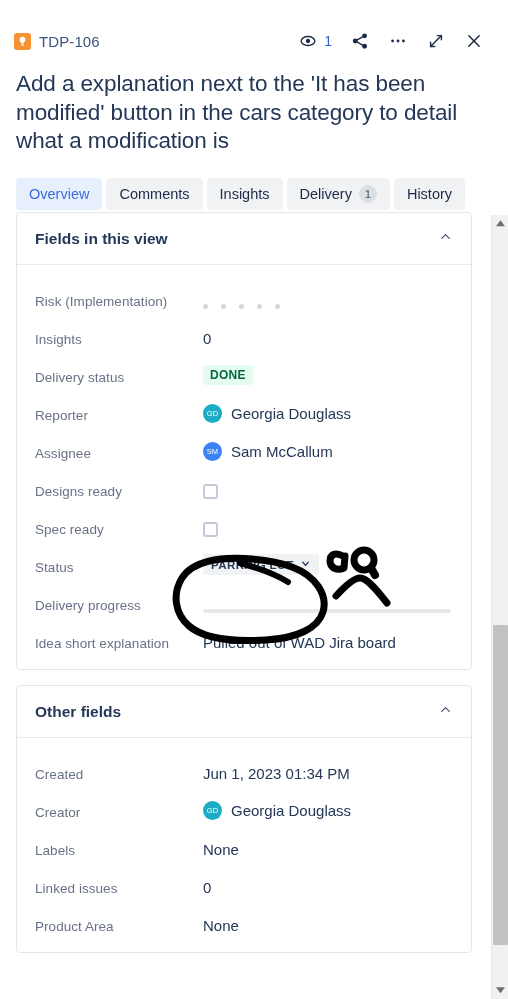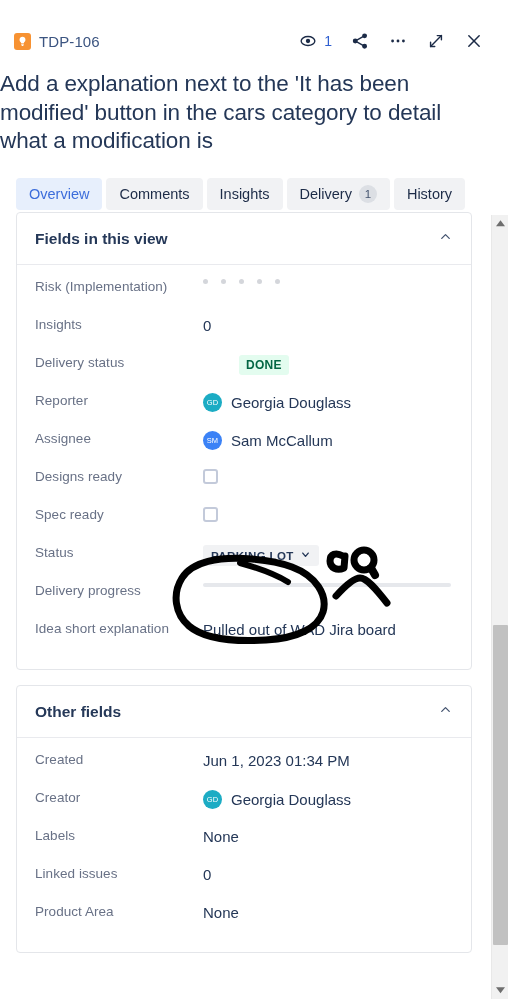--- a/index.html
+++ b/index.html
@@ -44,21 +44,21 @@
   .act {
     display: flex; align-items: center; gap: 6px;
     color: #1c2b47;
     cursor: pointer;
   }
   .watch-count { font-size: 14px; color: #2f5fd0; }
   .act svg { display: block; }
 
   
   .title {
-    padding: 14px 18px 0 0;
+    padding: 14px 18px 0 16px;
     font-size: 22.5px;
     line-height: 1.27;
     font-weight: 400;
     color: #243757;
     letter-spacing: -0.1px;
   }
 
   
   .tabs {
     display: flex;
@@ -107,21 +107,21 @@
     padding: 16px 18px 16px 18px;
     border-bottom: 1px solid #e9eaee;
     cursor: pointer;
   }
   .card-title { font-size: 15.5px; font-weight: 600; color: #253858; }
   .chev { color: #42526e; display: block; }
   .card-body { padding: 10px 18px 14px 18px; }
 
   .row {
     display: flex;
-    align-items: flex-start;
+    align-items: flex-end;
     min-height: 38px;
     padding: 4px 0;
   }
   .row-label {
     width: 168px;
     flex: 0 0 168px;
     font-size: 13.5px;
     color: #687186;
     letter-spacing: .05px;
   }
@@ -141,21 +141,20 @@
 
   
   .lozenge-done {
     background: #e3fcef;
     color: #046644;
     font-size: 12px;
     font-weight: 700;
     letter-spacing: .3px;
     border-radius: 3px;
     padding: 3px 7px;
-    margin-left: 36px;
   }
 
   
   .avatar {
     width: 19px; height: 19px;
     border-radius: 50%;
     display: flex; align-items: center; justify-content: center;
     font-size: 7.5px;
     font-weight: 400;
     color: #ffffff;

